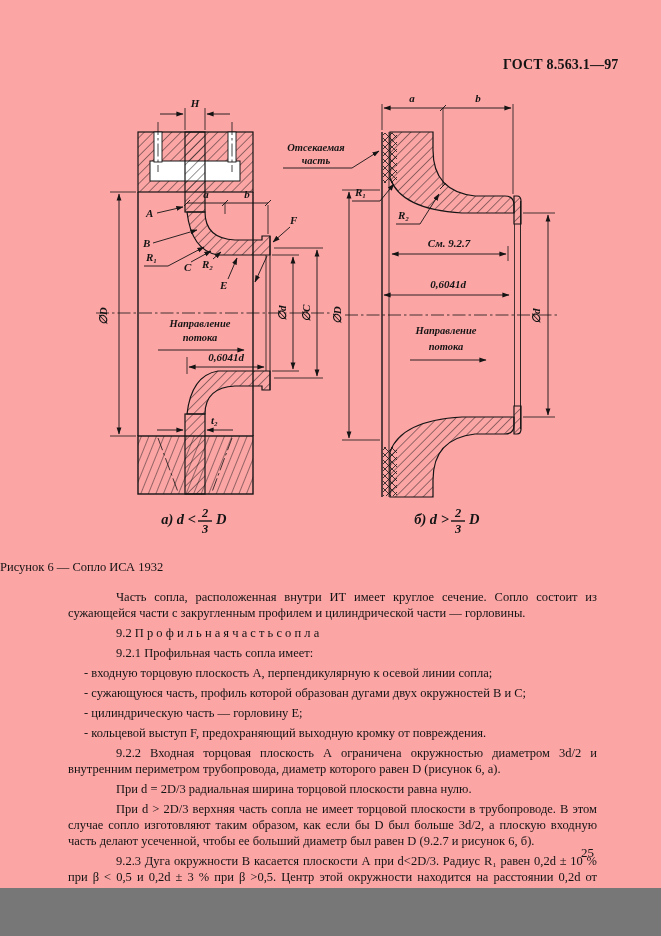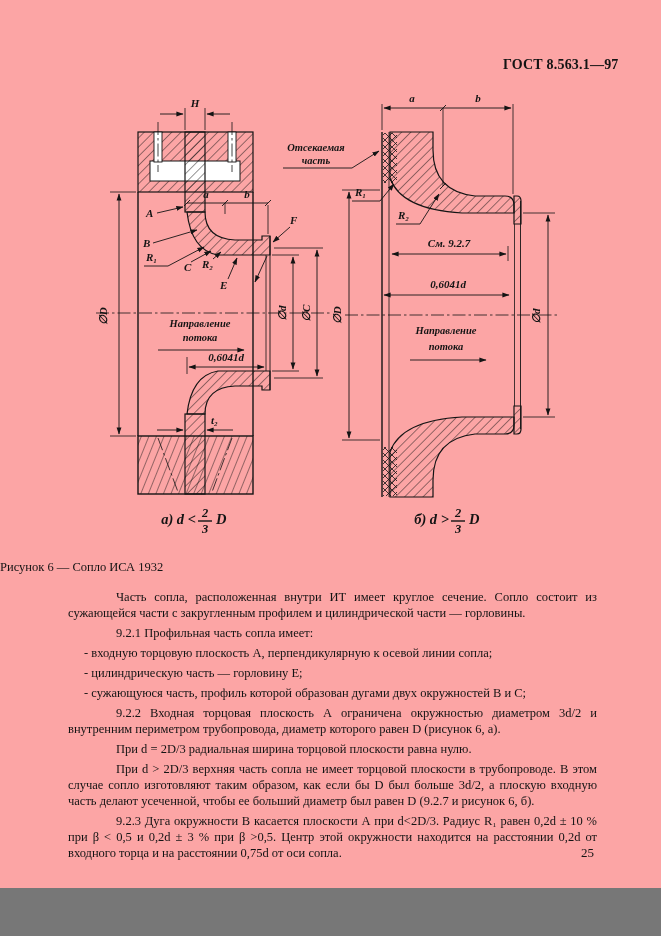--- a/index.html
+++ b/index.html
@@ -219,24 +219,26 @@
         <text x="458" y="533" text-anchor="middle" class="t-fr">3</text>
         <text x="469" y="524" class="t-big">D</text>
       </g>
     </g>
   </svg>
 
   <div id="fig-caption">Рисунок 6 — Сопло ИСА 1932</div>
 
   <div id="body-text">
     <p class="p-indent">Часть сопла, расположенная внутри ИТ имеет круглое сечение. Сопло состоит из сужающейся части с закругленным профилем и цилиндрической части — горловины.</p>
+    <p class="p-indent">9.2 П р о ф и л ь н а я  ч а с т ь  с о п л а</p>
     <p class="p-indent">9.2.1 Профильная часть сопла имеет:</p>
     <p class="p-item">-  входную торцовую плоскость А, перпендикулярную к осевой линии сопла;</p>
+    <p class="p-item">-  сужающуюся часть, профиль которой образован дугами двух окружностей В и С;</p>
     <p class="p-item">-  цилиндрическую часть — горловину Е;</p>
-    <p class="p-item">-  сужающуюся часть, профиль которой образован дугами двух окружностей В и С;</p>
+    <p class="p-item">-  кольцевой выступ F, предохраняющий выходную кромку от повреждения.</p>
     <p class="p-indent">9.2.2 Входная торцовая плоскость А ограничена окружностью диаметром 3d/2 и внутренним периметром трубопровода, диаметр которого равен D (рисунок 6, а).</p>
     <p class="p-indent">При d = 2D/3 радиальная ширина торцовой плоскости равна нулю.</p>
     <p class="p-indent">При d &gt; 2D/3 верхняя часть сопла не имеет торцовой плоскости в трубопроводе. В этом случае сопло изготовляют таким образом, как если бы D был больше 3d/2, а плоскую входную часть делают усеченной, чтобы ее больший диаметр был равен D (9.2.7 и рисунок 6, б).</p>
     <p class="p-indent">9.2.3 Дуга окружности В касается плоскости А при d&lt;2D/3. Радиус R₁ равен 0,2d ± 10 % при β &lt; 0,5 и 0,2d ± 3 % при β &gt;0,5. Центр этой окружности находится на расстоянии 0,2d от входного торца и на расстоянии 0,75d от оси сопла.</p>
   </div>
 
   <div id="page-number">25</div>
 </div>
 
 </body></html>

